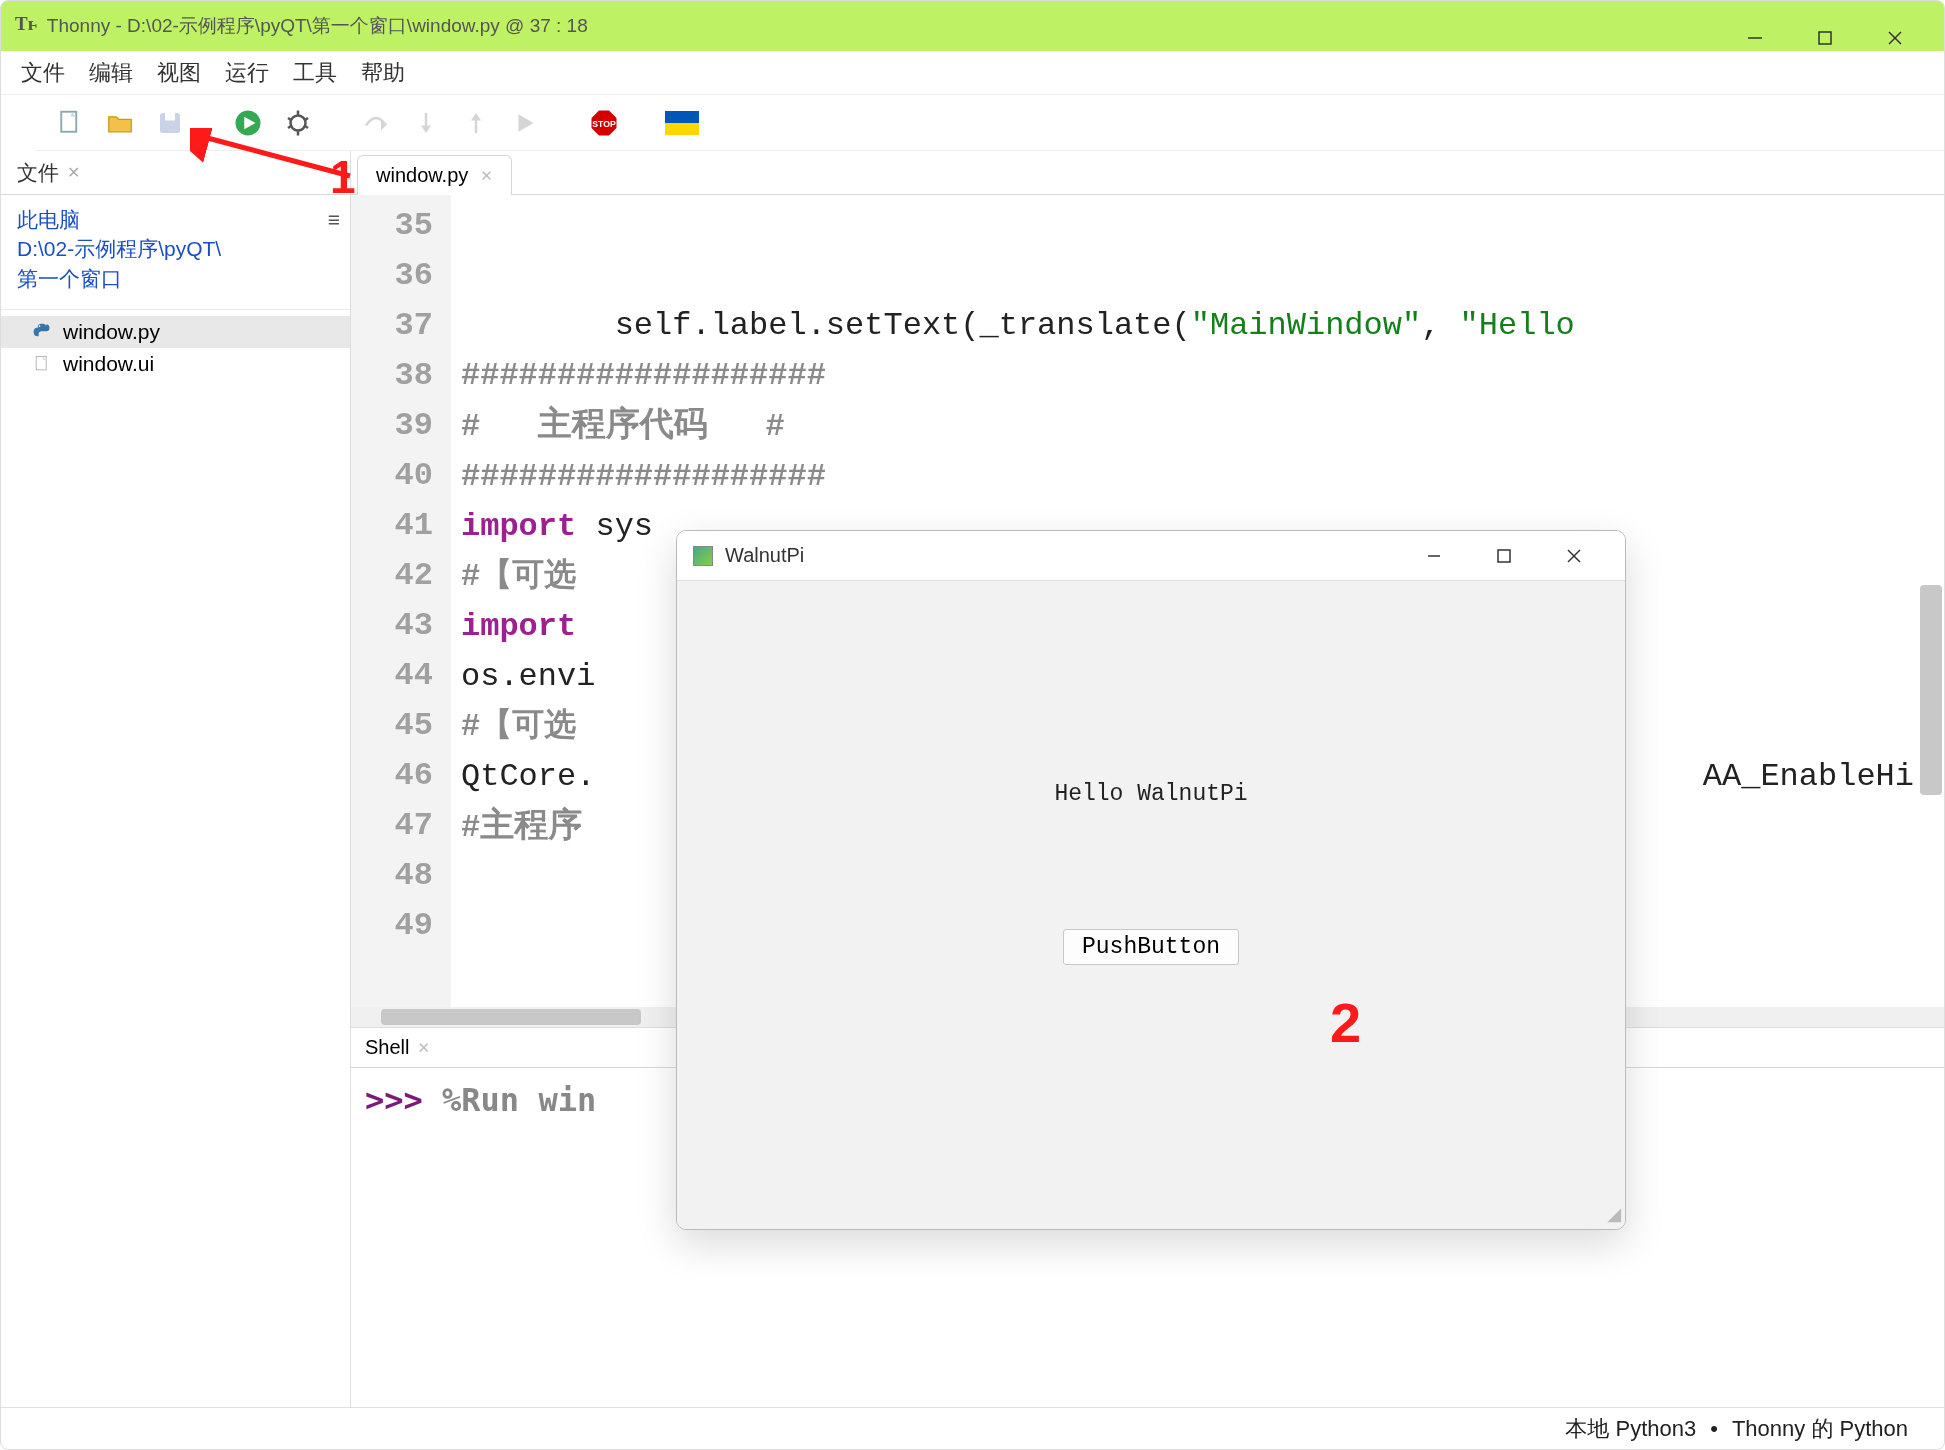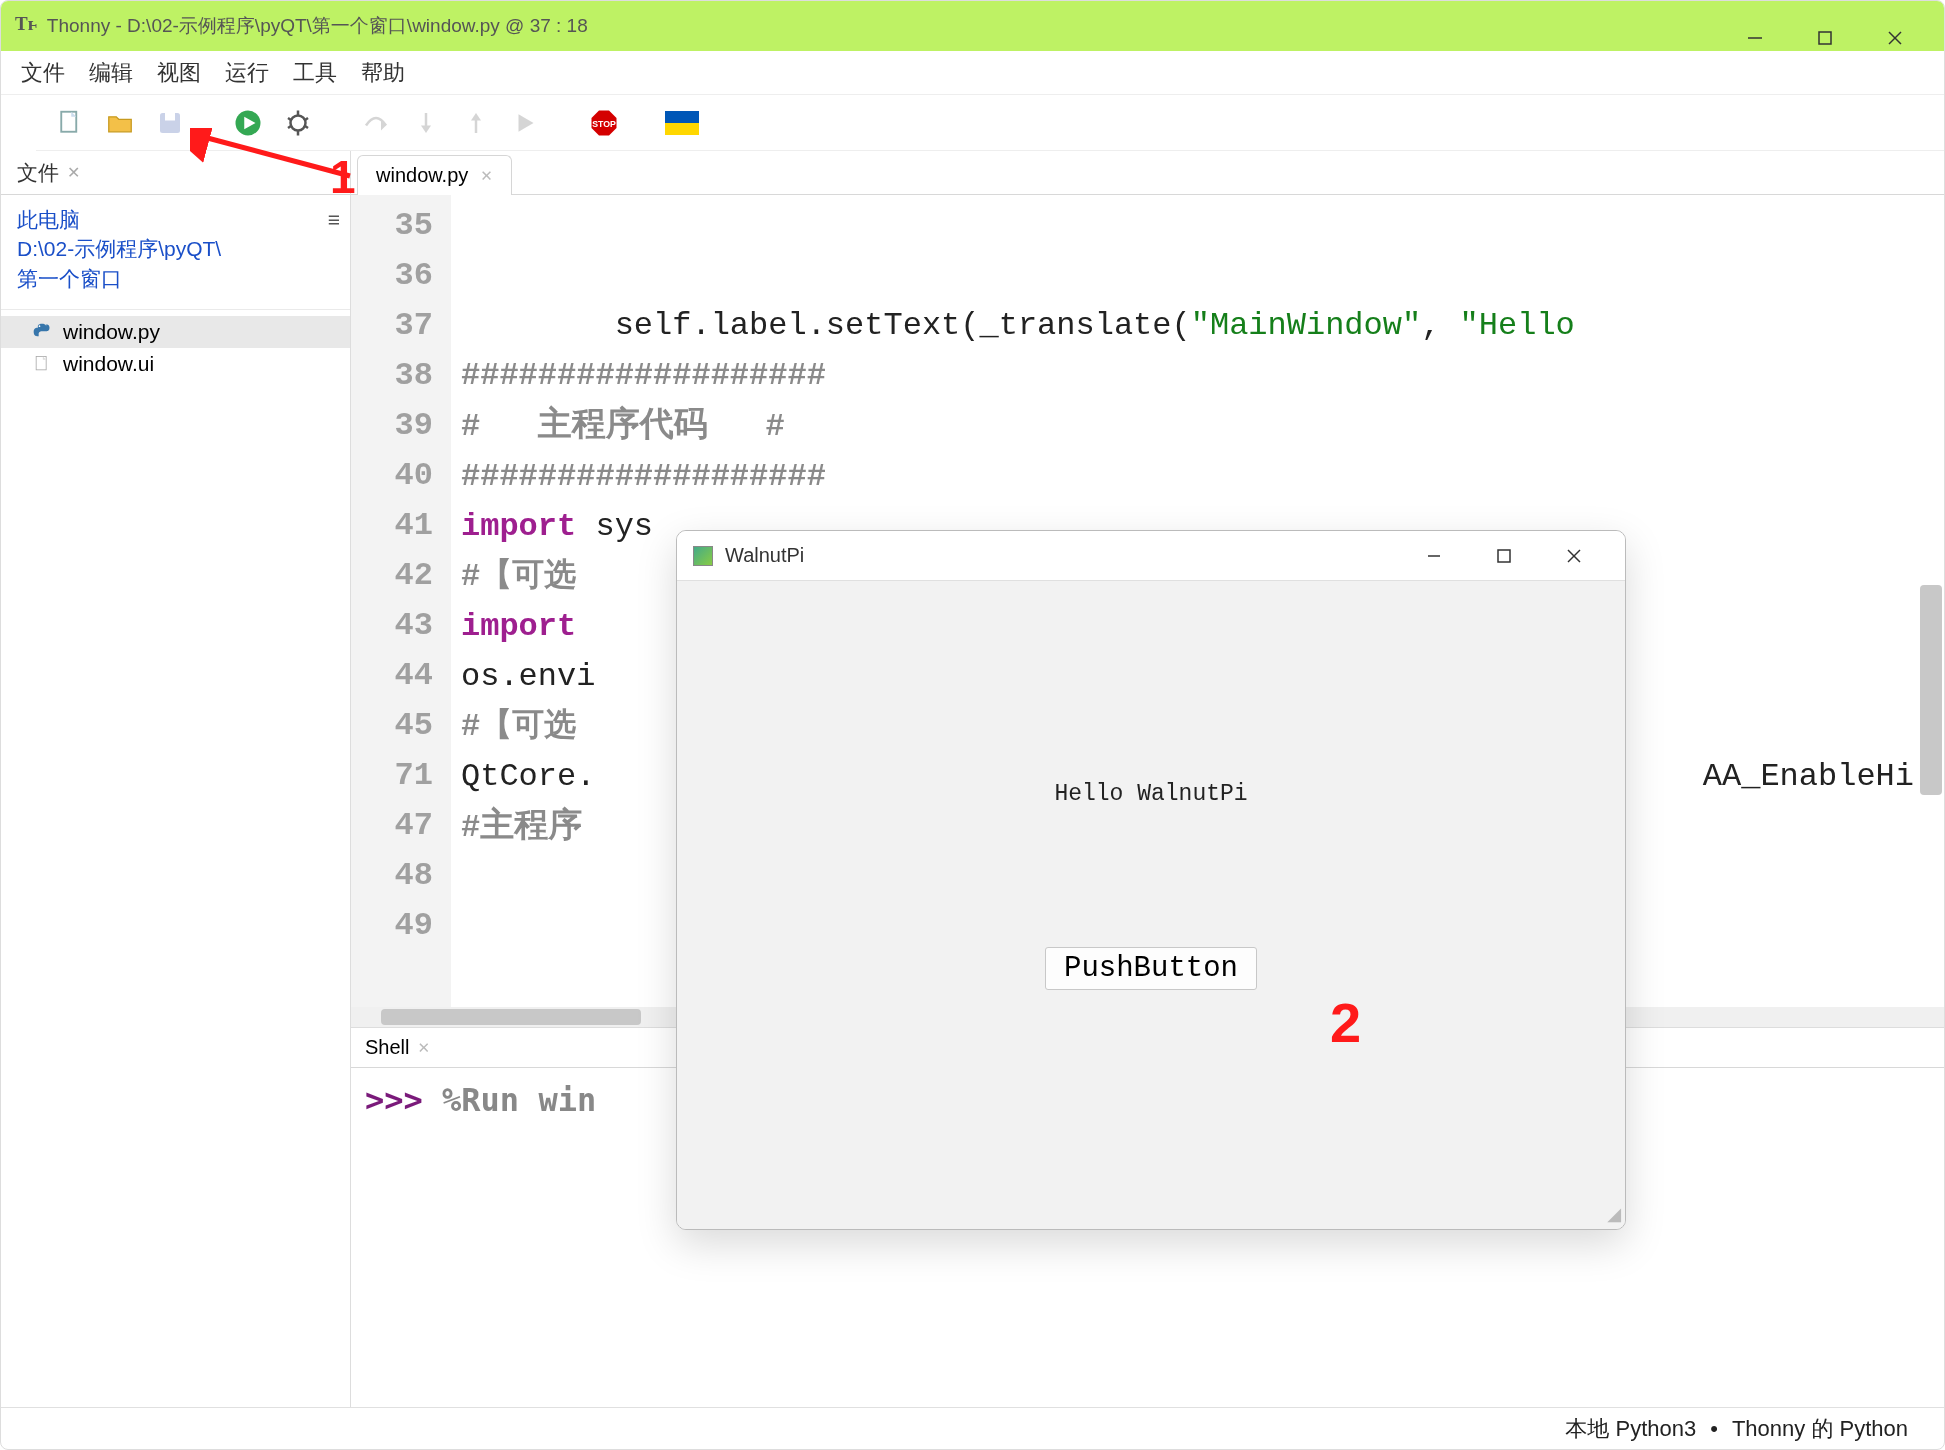--- a/index.html
+++ b/index.html
@@ -71,21 +71,21 @@
 .statusbar { height: 42px; border-top: 1px solid #e0e0e0; display: flex; align-items: center; justify-content: flex-end; padding: 0 36px; font-size: 22px; color: #222; }
 
 
 .popup { position: absolute; left: 676px; top: 530px; width: 950px; height: 700px; background: #f7f7f7; border: 1px solid #bbb; border-radius: 10px; box-shadow: 0 14px 40px rgba(0,0,0,0.15); display: flex; flex-direction: column; overflow: hidden; }
 .popup-title { height: 50px; display: flex; align-items: center; padding: 0 16px; background: #fff; border-bottom: 1px solid #e0e0e0; font-size: 20px; color: #333; }
 .popup-title .icon { width: 20px; height: 20px; background: linear-gradient(135deg,#4a8,#8c4); margin-right: 12px; border: 1px solid #888; }
 .popup-title .spacer { flex: 1; }
 .popup-title .wb { width: 70px; height: 50px; display: flex; align-items: center; justify-content: center; font-size: 22px; }
 .popup-body { flex: 1; position: relative; background: #f2f2f2; }
 .popup-label { position: absolute; left: 50%; top: 200px; transform: translateX(-50%); font-family: "Courier New", monospace; font-size: 23px; color: #222; }
-.popup-btn { position: absolute; left: 50%; top: 366px; transform: translateX(-50%); font-family: "Courier New", monospace; font-size: 29px; padding: 4px 18px; background: #fdfdfd; border: 1px solid #c8c8c8; border-radius: 3px; }
+.popup-btn { position: absolute; left: 50%; top: 348px; transform: translateX(-50%); font-family: "Courier New", monospace; font-size: 23px; padding: 4px 18px; background: #fdfdfd; border: 1px solid #c8c8c8; border-radius: 3px; }
 .popup .grip { position: absolute; right: 4px; bottom: 4px; color: #bbb; font-size: 18px; transform: rotate(0deg); }
 .ann2 { position: absolute; left: 1330px; top: 990px; font-size: 56px; font-weight: 700; color: #ff1a1a; font-family: Arial, sans-serif; }
 </style>
 </head>
 <body>
 
 <div class="thonny-window">
 
   <div class="titlebar">
     <span class="t-icon">Tⱶ</span>
@@ -244,21 +244,21 @@
             <div>36</div>
             <div>37</div>
             <div>38</div>
             <div>39</div>
             <div>40</div>
             <div>41</div>
             <div>42</div>
             <div>43</div>
             <div>44</div>
             <div>45</div>
-            <div>71</div>
+            <div>46</div>
             <div>47</div>
             <div>48</div>
             <div>49</div>
           </div>
         <div class="code-lines" id="codelines">
           <div style="display: flex;"><span>        <span class="ident">self</span><span class="ident">.label.setText(_translate(</span><span class="str">"MainWindow"</span><span class="ident">, </span><span class="str">"Hello</span></span></div><div style="display: flex;"><span></span></div><div style="display: flex;"><span><span class="comment">###################</span></span></div><div style="display: flex;"><span><span class="comment">#   </span><span class="commentbig">主程序代码</span><span class="comment">   #</span></span></div><div style="display: flex;"><span><span class="comment">###################</span></span></div><div style="display: flex;"><span><span class="kw">import</span><span class="ident"> sys</span></span></div><div style="display: flex;"><span></span></div><div style="display: flex;"><span><span class="comment">#【可选</span></span></div><div style="display: flex;"><span><span class="kw">import</span><span class="ident"> </span></span></div><div style="display: flex;"><span><span class="ident">os.envi</span></span></div><div style="display: flex;"><span></span></div><div style="display: flex;"><span><span class="comment">#【可选</span></span></div><div style="display: flex; justify-content: space-between;"><span><span class="ident">QtCore.</span></span><span class="ident" style="padding-right: 30px;">AA_EnableHi</span></div><div style="display: flex;"><span></span></div><div style="display: flex;"><span><span class="comment">#</span><span class="commentbig">主程序</span></span></div><div class="editor-scroll"></div>
         </div>
       </div>
       <div class="bottom-hscroll">
           <div class="thumb"></div>

